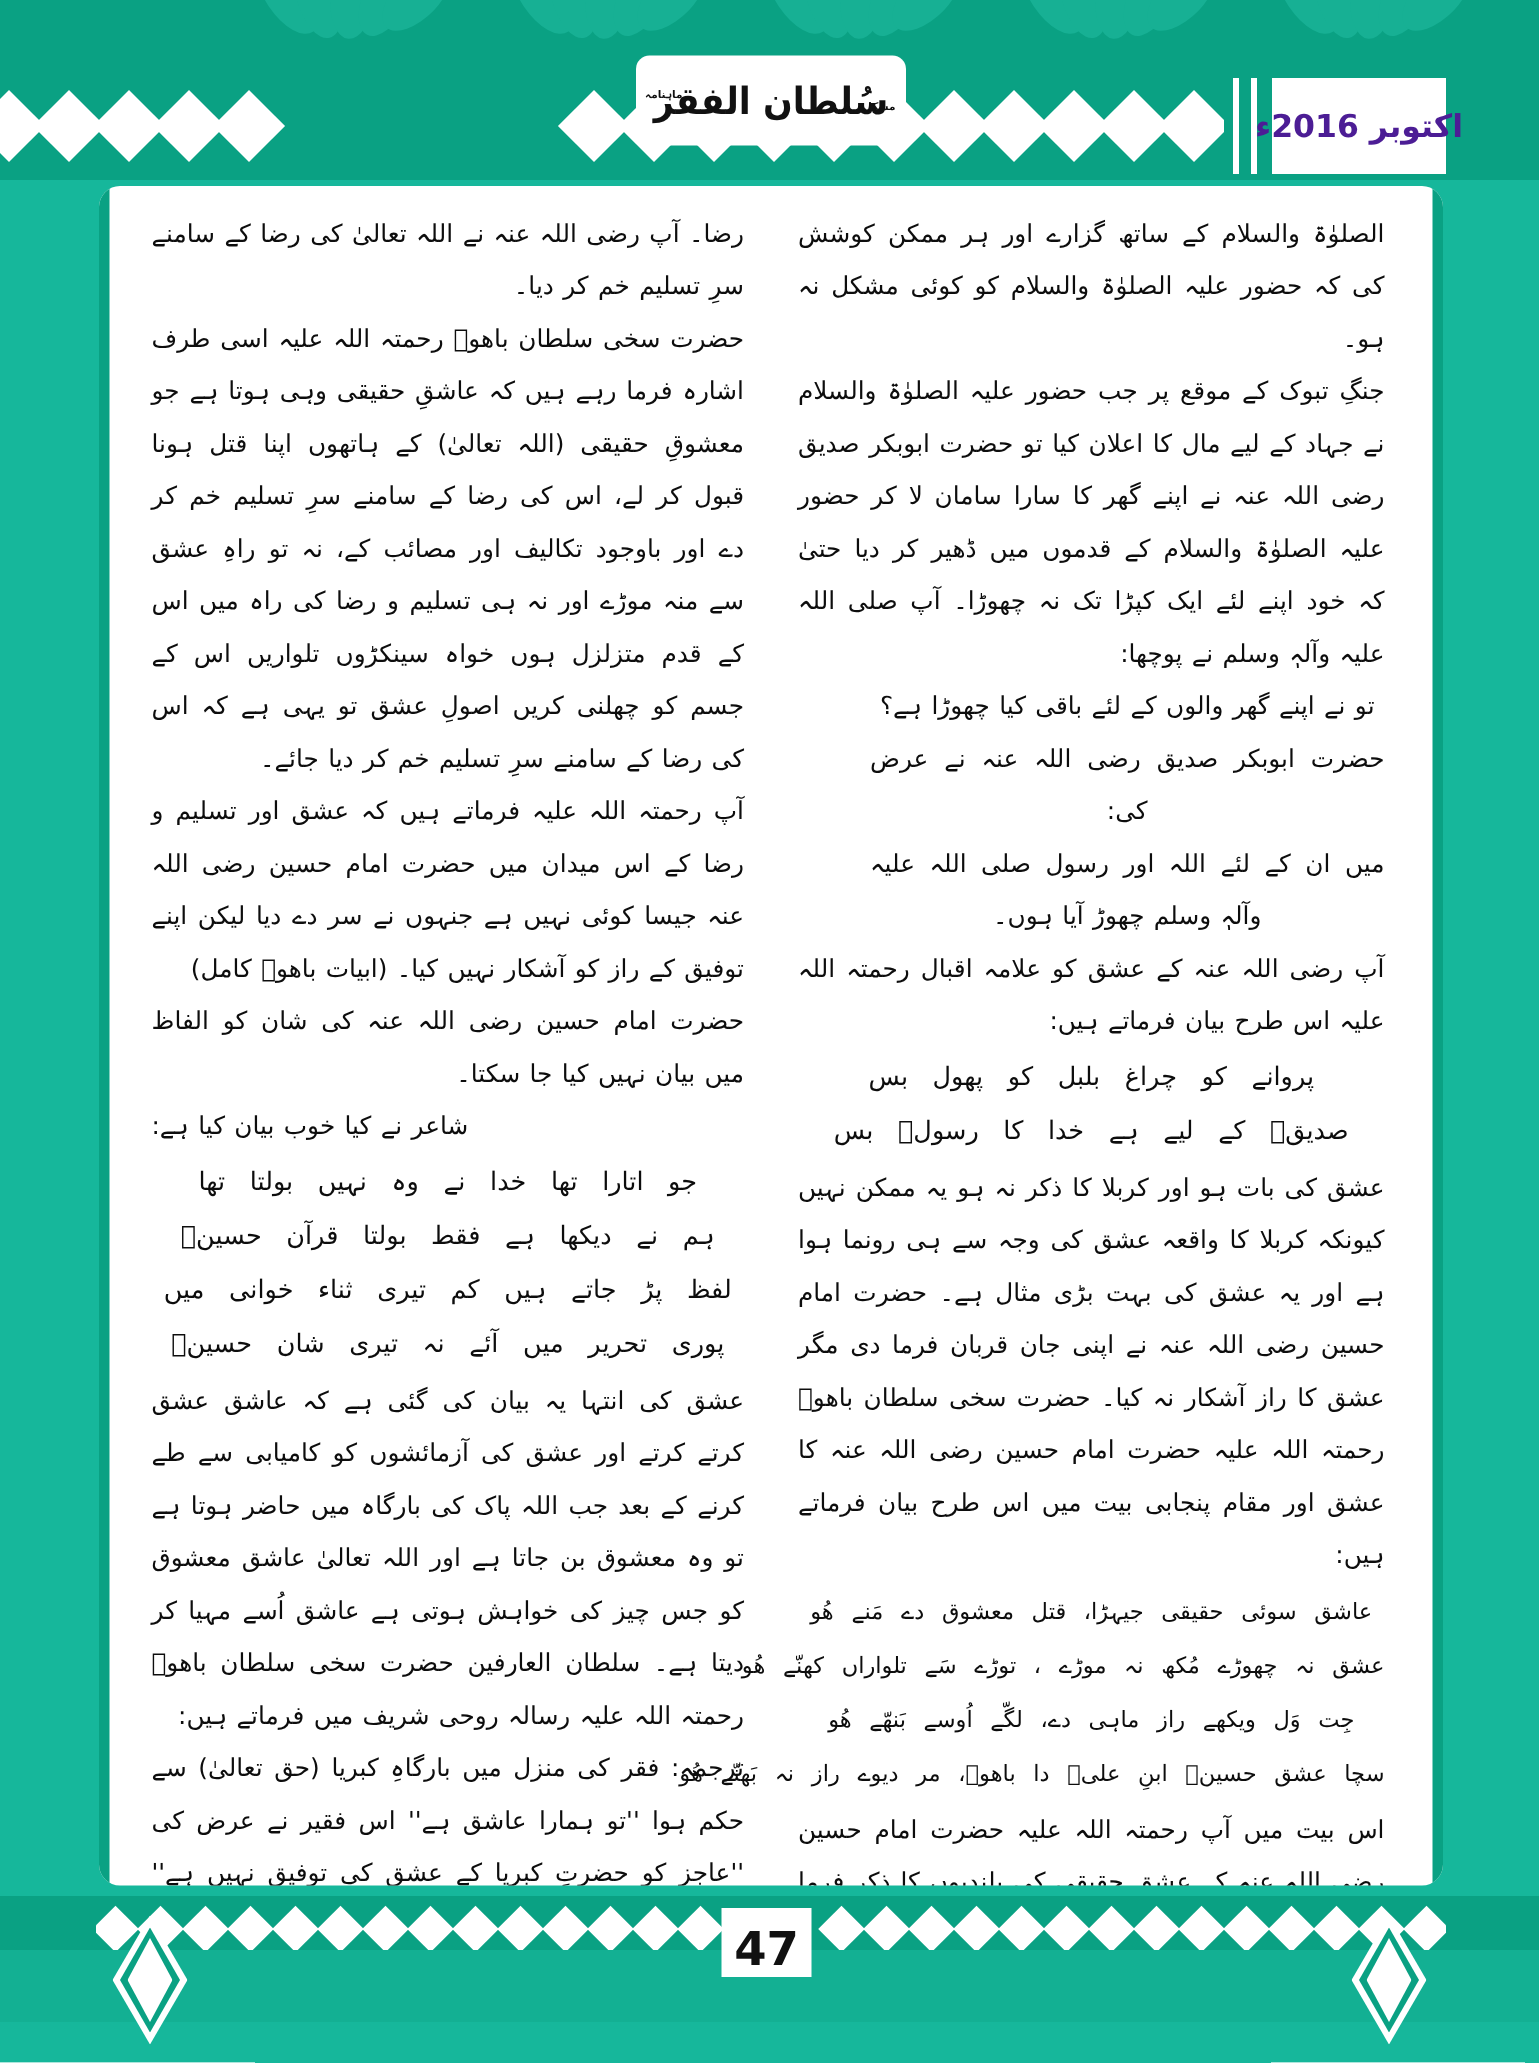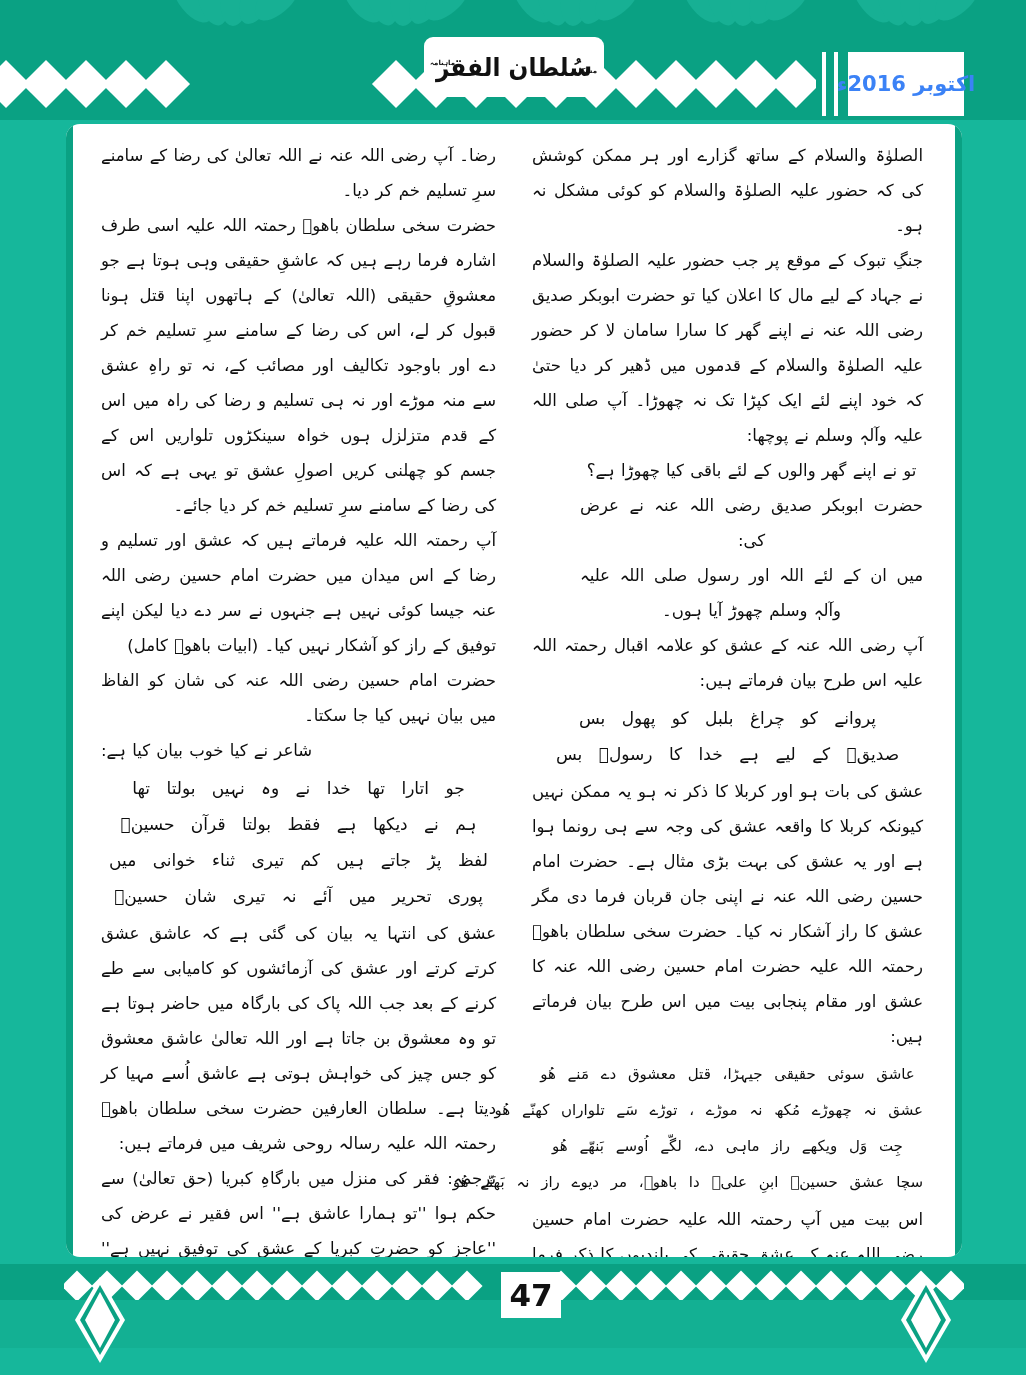--- a/index.html
+++ b/index.html
@@ -131,21 +131,21 @@
     height: 64px;
     background: #ffffff;
     display: flex;
     align-items: center;
     justify-content: center;
   }
   .date-text {
     font-family: "DejaVu Sans", "Liberation Sans", sans-serif;
     font-size: 21px;
     font-weight: bold;
-    color: #3b82f6;
+    color: #4c1d95;
     direction: rtl;
     white-space: nowrap;
   }
 
   
   .content-panel {
     position: absolute;
     top: 124px;
     left: 66px;
     width: 896px;
@@ -261,24 +261,23 @@
     background: #16b79b;
   }
   .page-number-plate {
     position: absolute;
     top: 1272px;
     left: 481px;
     width: 60px;
     height: 46px;
     background: #ffffff;
     display: flex;
-    align-items: center;
+    align-items: flex-end;
     justify-content: center;
     z-index: 5;
-    margin-left: 20px;
   }
   .page-number {
     font-family: "DejaVu Sans", "Liberation Sans", sans-serif;
     font-size: 31px;
     font-weight: bold;
     color: #111111;
     direction: ltr;
   }
   .corner-ornament {
     position: absolute;

